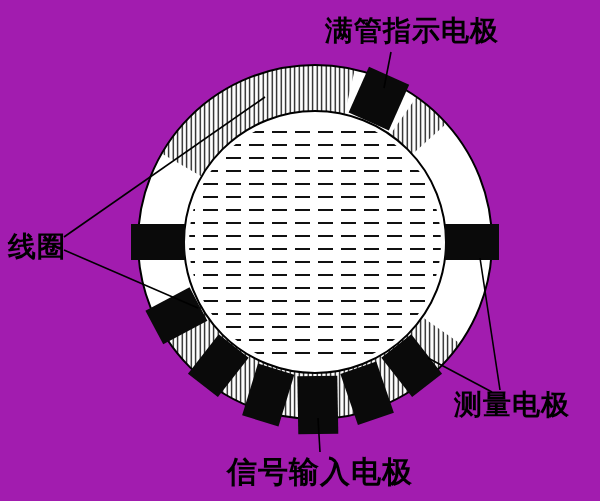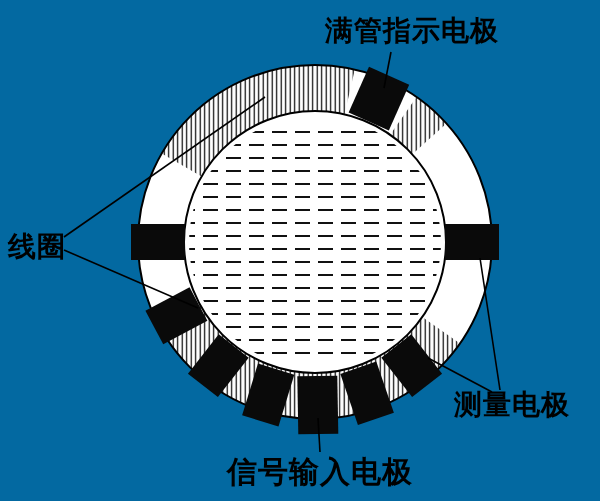--- a/index.html
+++ b/index.html
@@ -4,21 +4,21 @@
 <style>
   html, body {
     margin: 0;
     padding: 0;
     background: #ffffff;
   }
   .stage {
     position: relative;
     width: 600px;
     height: 501px;
-    background: #0369a1;
+    background: #a21caf;
     overflow: hidden;
     font-family: "Liberation Sans", sans-serif;
   }
   svg { display: block; }
   .label-text {
     font-family: "Liberation Sans", "DejaVu Sans", sans-serif;
     font-weight: bold;
     fill: #000000;
     letter-spacing: 1px;
   }

